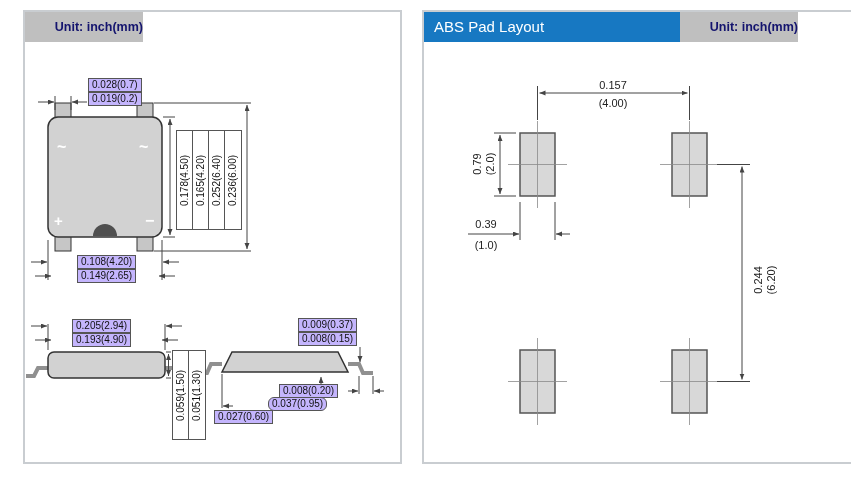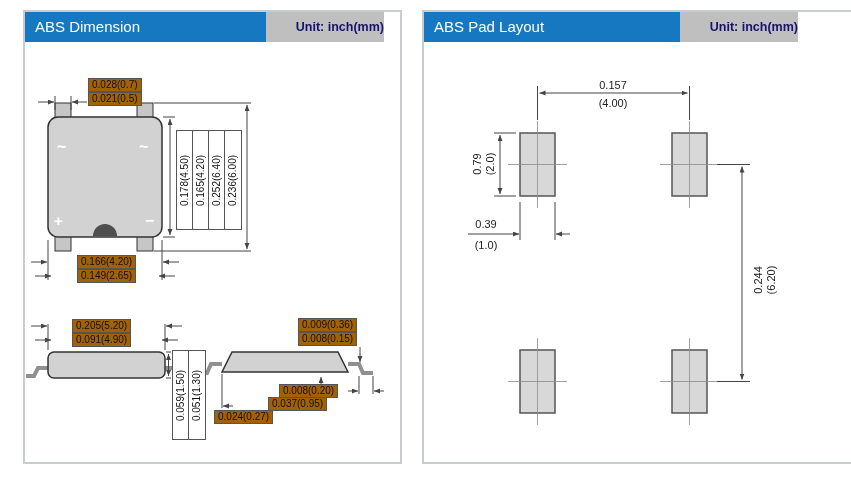--- a/index.html
+++ b/index.html
@@ -20,35 +20,34 @@
   }
   .panel-left  .title-bar { width:231px; }
   .panel-right .title-bar { width:246px; }
   .unit-bar {
     background:#bfbfbf; color:#14146e; font-weight:bold; font-size:12.5px;
     line-height:30px; text-align:right; width:118px;
   }
   .canvas { position:absolute; inset:0; }
   .canvas svg { position:absolute; left:0; top:0; }
   .dimbox {
-    position:absolute; border:1px solid #555; background:#a16207; color:#111;
+    position:absolute; border:1px solid #555; background:#c4b5fd; color:#111;
     font-size:10px; line-height:12px; padding:0 3px; white-space:nowrap; z-index:2;
   }
   .dimbox-v {
     position:absolute; border:1px solid #555; background:#fff; color:#111;
     display:flex; align-items:center; justify-content:center; z-index:2;
   }
   .dimbox-v span { transform:rotate(-90deg); white-space:nowrap; font-size:10px; }
 </style>
 </head>
 <body>
 
 <section class="panel panel-left">
   <header class="panel-header">
-    <div class="title-bar">ABS Dimension</div>
     <div class="unit-bar">Unit: inch(mm)</div>
   </header>
 
   <div class="canvas">
     <svg width="375" height="450" viewBox="0 0 375 450">
       <defs>
         <marker id="ah1" orient="auto-start-reverse" markerWidth="7" markerHeight="6" refX="6" refY="2.5">
           <path d="M0,0 L6,2.5 L0,5 Z" fill="#444"></path>
         </marker>
       </defs>
@@ -114,54 +113,54 @@
         <line x1="323" y1="379" x2="333" y2="379" marker-end="url(#ah1)"></line>
         <line x1="359" y1="379" x2="349" y2="379" marker-end="url(#ah1)"></line>
 
         <path d="M172,365 V396 M197,362 V396"></path>
         <line x1="160" y1="394" x2="171" y2="394" marker-end="url(#ah1)"></line>
         <line x1="208" y1="394" x2="198" y2="394" marker-end="url(#ah1)"></line>
       </g>
     </svg>
 
     <div class="dimbox" style="left:63px; top:66px;">0.028(0.7)</div>
-    <div class="dimbox" style="left:63px; top:80px;">0.021(0.5)</div>
+    <div class="dimbox" style="left:63px; top:80px;">0.019(0.2)</div>
 
     <div class="dimbox-v" style="left:151px; top:118px; width:16px; height:98px;">
         <span>0.178(4.50)</span>
       </div>
     <div class="dimbox-v" style="left:167px; top:118px; width:16px; height:98px;">
         <span>0.165(4.20)</span>
       </div>
     <div class="dimbox-v" style="left:183px; top:118px; width:16px; height:98px;">
         <span>0.252(6.40)</span>
       </div>
     <div class="dimbox-v" style="left:199px; top:118px; width:16px; height:98px;">
         <span>0.236(6.00)</span>
       </div>
 
-    <div class="dimbox" style="left:52px; top:243px;">0.166(4.20)</div>
+    <div class="dimbox" style="left:52px; top:243px;">0.108(4.20)</div>
     <div class="dimbox" style="left:52px; top:257px;">0.149(2.65)</div>
 
-    <div class="dimbox" style="left:47px; top:307px;">0.205(5.20)</div>
-    <div class="dimbox" style="left:47px; top:321px;">0.091(4.90)</div>
+    <div class="dimbox" style="left:47px; top:307px;">0.205(2.94)</div>
+    <div class="dimbox" style="left:47px; top:321px;">0.193(4.90)</div>
 
     <div class="dimbox-v" style="left:147px; top:338px; width:16px; height:88px;">
         <span>0.059(1.50)</span>
       </div>
     <div class="dimbox-v" style="left:163px; top:338px; width:16px; height:88px;">
         <span>0.051(1.30)</span>
       </div>
 
-    <div class="dimbox" style="left:273px; top:306px;">0.009(0.36)</div>
+    <div class="dimbox" style="left:273px; top:306px;">0.009(0.37)</div>
     <div class="dimbox" style="left:273px; top:320px;">0.008(0.15)</div>
 
     <div class="dimbox" style="left:223px; top:372px;margin-left:31px;">0.008(0.20)</div>
-    <div class="dimbox" style="left:243px; top:385px;">0.037(0.95)</div>
-    <div class="dimbox" style="left:189px; top:398px;">0.024(0.27)</div>
+    <div class="dimbox" style="left:243px; top:385px;border-radius:6px;">0.037(0.95)</div>
+    <div class="dimbox" style="left:189px; top:398px;">0.027(0.60)</div>
   </div>
 </section>
 
 <section class="panel panel-right">
   <header class="panel-header">
     <div class="title-bar">ABS Pad Layout</div>
     <div class="unit-bar">Unit: inch(mm)</div>
   </header>
 
   <div class="canvas">

